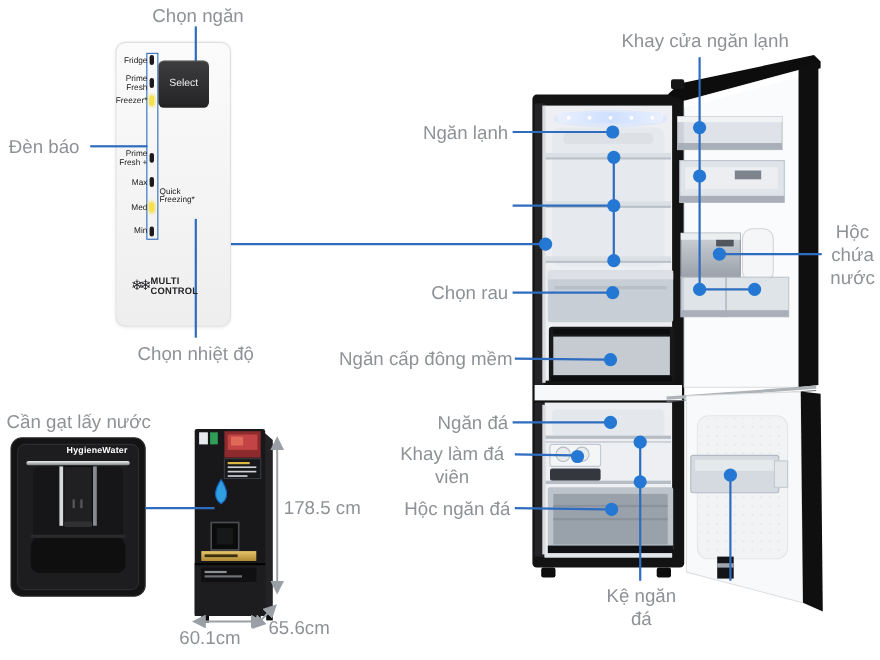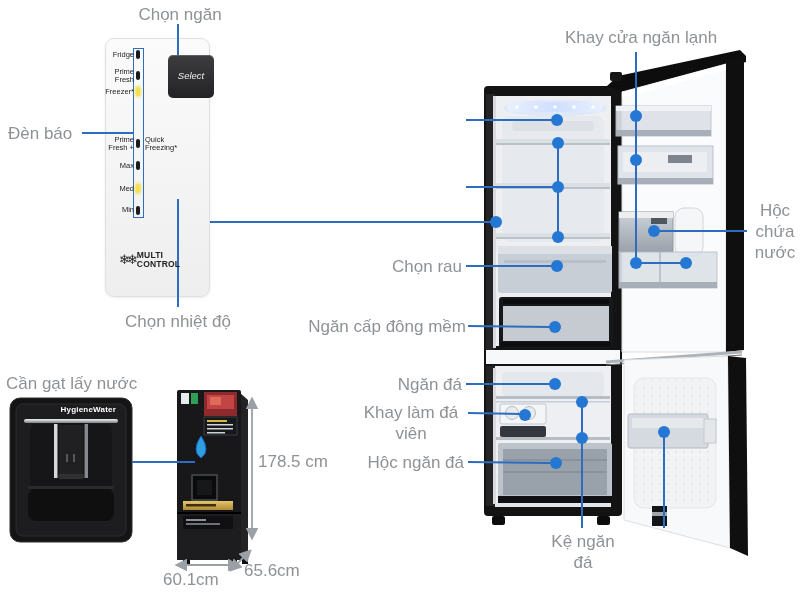--- a/index.html
+++ b/index.html
@@ -12,27 +12,27 @@
   
   .panel{position:absolute;left:105px;top:38px;width:103px;height:257px;z-index:2;
          background:linear-gradient(180deg,#fbfbfb,#eeeeee);border:1px solid #e0e0e0;
          border-radius:9px;box-shadow:0 1px 3px rgba(0,0,0,.08);}
   .pline{position:absolute;background:#2d6cbe;z-index:3;}
   .bracket{position:absolute;left:133px;top:48px;width:9px;height:168px;
            border:1.5px solid #2d6cbe;z-index:3;background:transparent;}
   .pl{position:absolute;z-index:4;font-size:7.5px;line-height:8px;color:#1c1c1e;width:30px;
       left:104px;text-align:right;}
   .pl2{position:absolute;z-index:4;font-size:7.5px;line-height:8px;color:#1c1c1e;width:36px;
-      left:145px;text-align:left;}
+      left:145px;text-align:left;margin-top:34px;}
   .led{position:absolute;left:136px;width:4px;height:9px;border-radius:2px;background:#1b1b1d;z-index:4;}
   .led.on{background:#f5e14a;box-shadow:0 0 3px 1px rgba(240,215,58,.8);}
-  .pbtn{position:absolute;left:168px;width:46px;border-radius:5px;z-index:4;
+  .pbtn{position:absolute;left:144px;width:46px;border-radius:5px;z-index:4;
         background:linear-gradient(180deg,#3d3d3f,#232325);color:#ececec;
         display:flex;align-items:center;justify-content:center;text-align:center;
-        font-size:9.5px;line-height:10.5px;box-shadow:inset 0 1px 0 rgba(255,255,255,.18);font-style:italic;}
+        font-size:9.5px;line-height:10.5px;box-shadow:inset 0 1px 0 rgba(255,255,255,.18);}
   .logo{position:absolute;left:119px;top:251px;z-index:4;display:flex;align-items:center;gap:2px;}
   .flakes{color:#242427;font-size:13px;line-height:12px;letter-spacing:-3px;}
   .logotxt{width:52px;font-size:8.5px;line-height:9px;font-weight:bold;color:#232326;letter-spacing:.2px;}
   .brand{position:absolute;left:26px;top:405px;width:90px;z-index:5;text-align:right;
          color:#ffffff;font-size:8px;font-weight:bold;letter-spacing:.2px;}
 </style>
 </head>
 <body>
 
 <div id="stage">
@@ -282,20 +282,21 @@
   <div class="logo">
     <span class="flakes">❄❄</span>
     <span class="logotxt">MULTI CONTROL</span>
   </div>
 
   <div class="lbl c" style="left:116px;top:4px;width:128px">Chọn ngăn</div>
   <div class="lbl" style="left:8px;top:123px;width:70px">Đèn báo</div>
   <div class="lbl c" style="left:100px;top:311px;width:156px">Chọn nhiệt độ</div>
 
   <div class="lbl c" style="left:556px;top:27px;width:170px">Khay cửa ngăn lạnh</div>
+  <div class="lbl r" style="left:362px;top:110px;width:100px">Ngăn lạnh</div>
   <div class="lbl c" style="left:748px;top:200px;width:54px">Hộc chứa nước</div>
   <div class="lbl r" style="left:362px;top:256px;width:100px">Chọn rau</div>
   <div class="lbl r" style="left:294px;top:316px;width:172px">Ngăn cấp đông mềm</div>
   <div class="lbl r" style="left:362px;top:374px;width:100px">Ngăn đá</div>
   <div class="lbl c" style="left:356px;top:402px;width:110px">Khay làm đá viên</div>
   <div class="lbl r" style="left:360px;top:452px;width:104px">Hộc ngăn đá</div>
   <div class="lbl c" style="left:548px;top:531px;width:70px">Kệ ngăn đá</div>
 
   <div class="lbl" style="left:6px;top:373px;width:160px">Cần gạt lấy nước</div>
   <div class="brand">HygieneWater</div>

